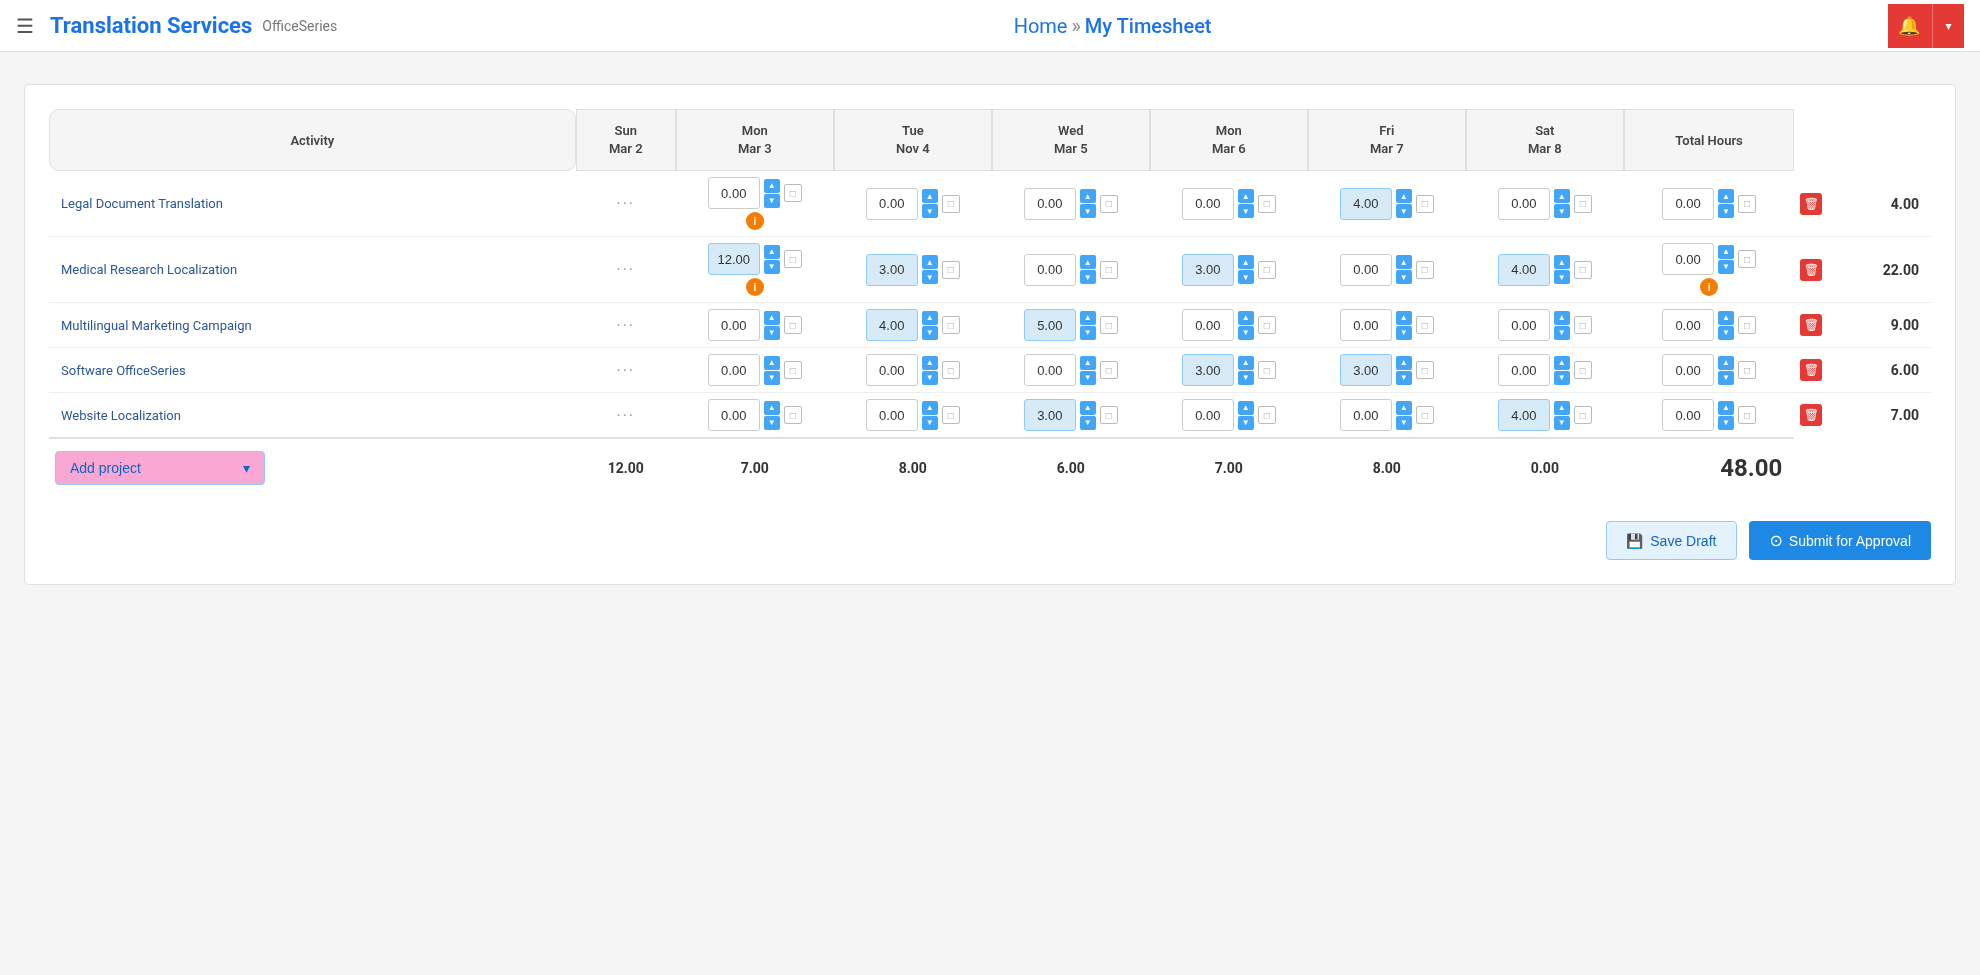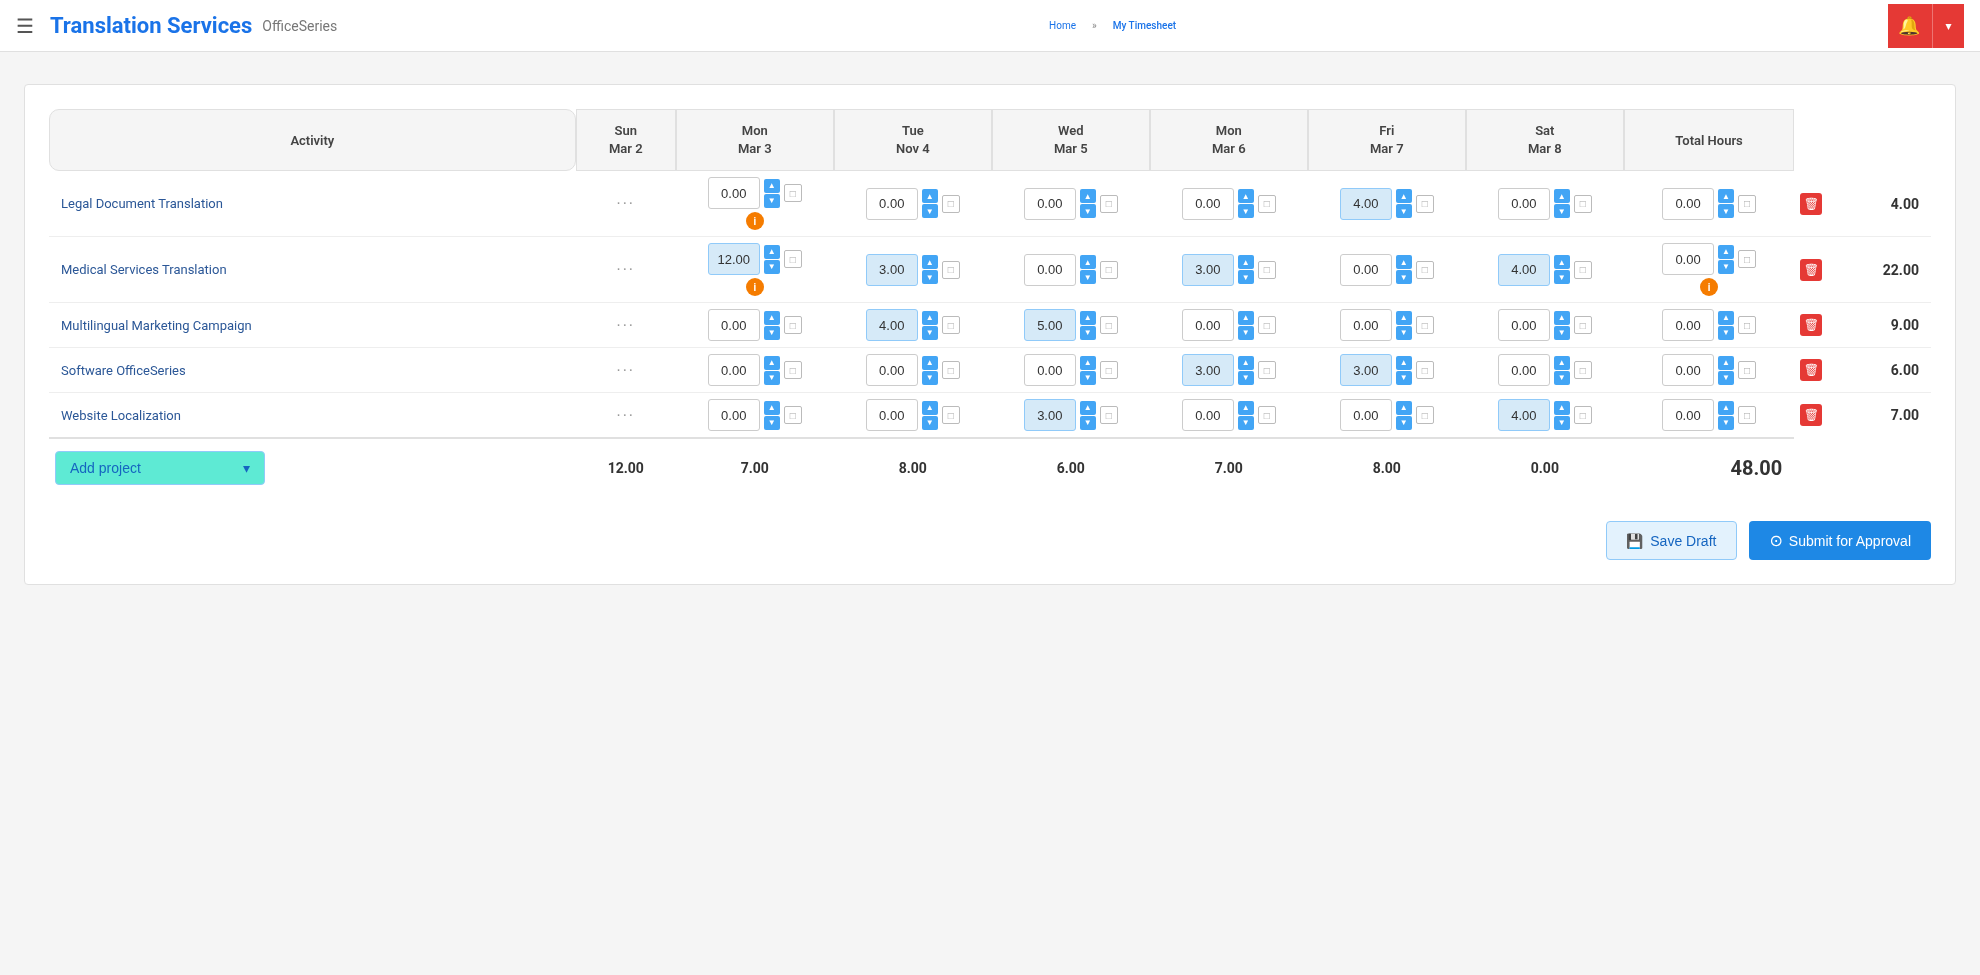--- a/index.html
+++ b/index.html
@@ -3,21 +3,21 @@
   <meta charset="utf-8">
   <style>
     * { box-sizing: border-box; margin: 0; padding: 0; }
     body { font-family: -apple-system, BlinkMacSystemFont, 'Segoe UI', Roboto, sans-serif; background: #f5f5f5; color: #333; font-size: 14px; }
 
     
     .header { display: flex; align-items: center; background: #fff; border-bottom: 1px solid #e0e0e0; padding: 0 16px; height: 52px; }
     .hamburger { font-size: 20px; color: #555; cursor: pointer; margin-right: 16px; }
     .app-title { font-size: 22px; font-weight: 700; color: #1a73e8; margin-right: 10px; }
     .app-subtitle { font-size: 14px; color: #777; margin-right: auto; }
-    .breadcrumb { display: flex; align-items: center; gap: 16px; font-size: 10px; margin-right: auto; }
+    .breadcrumb { display: flex; align-items: center; gap: 4px; font-size: 20px; margin-right: auto; }
     .breadcrumb-home { color: #1a73e8; text-decoration: none; cursor: pointer; }
     .breadcrumb-sep { color: #888; }
     .breadcrumb-current { color: #1a73e8; font-weight: 500; cursor: pointer; }
     .header-right { display: flex; align-items: center; gap: 0; }
     .notif-btn { background: #e53935; border: none; color: #fff; width: 44px; height: 44px; display: flex; align-items: center; justify-content: center; cursor: pointer; font-size: 18px; }
     .dropdown-btn { background: #e53935; border: none; color: #fff; width: 32px; height: 44px; display: flex; align-items: center; justify-content: center; cursor: pointer; font-size: 12px; border-left: 1px solid rgba(255,255,255,0.3); }
 
     
     .main { padding: 32px 24px; }
     .card { background: #fff; border: 1px solid #e0e0e0; border-radius: 4px; padding: 24px; }
@@ -39,24 +39,24 @@
     .num-input { width: 52px; height: 32px; border: 1px solid #ccc; border-radius: 3px; text-align: center; font-size: 13px; background: #fff; color: #333; padding: 0 4px; }
     .num-input.highlighted { background: #d6eaf8; border-color: #90caf9; }
     .spin-btns { display: flex; flex-direction: column; gap: 1px; }
     .spin-btn { width: 16px; height: 14px; background: #42a5f5; border: none; color: #fff; font-size: 8px; cursor: pointer; display: flex; align-items: center; justify-content: center; border-radius: 2px; }
     .comment-icon { width: 18px; height: 18px; border: 1px solid #bbb; border-radius: 2px; background: #fff; cursor: pointer; display: flex; align-items: center; justify-content: center; font-size: 10px; color: #aaa; }
     .warn-icon { width: 18px; height: 18px; background: #f57c00; border-radius: 50%; color: #fff; font-size: 10px; font-weight: 700; display: flex; align-items: center; justify-content: center; cursor: pointer; }
     .delete-btn { background: #e53935; border: none; color: #fff; width: 22px; height: 22px; border-radius: 3px; cursor: pointer; font-size: 12px; display: flex; align-items: center; justify-content: center; }
 
     
     .footer-row td { font-weight: 700; font-size: 14px; padding: 12px 6px; border-top: 2px solid #e0e0e0; }
-    .footer-row td.total-grand { font-size: 20px; text-align: right; padding-right: 12px; }
-
-    
-    .add-project-btn { display: flex; align-items: center; gap: 8px; background: #5eead4; border: 1px solid #90caf9; border-radius: 4px; padding: 8px 14px; cursor: pointer; color: #1565c0; font-size: 14px; width: 210px; justify-content: space-between; }
+    .footer-row td.total-grand { font-size: 24px; text-align: right; padding-right: 12px; }
+
+    
+    .add-project-btn { display: flex; align-items: center; gap: 8px; background: #f9a8d4; border: 1px solid #90caf9; border-radius: 4px; padding: 8px 14px; cursor: pointer; color: #1565c0; font-size: 14px; width: 210px; justify-content: space-between; }
 
     
     .actions-row { display: flex; justify-content: flex-end; gap: 12px; margin-top: 24px; }
     .save-draft-btn { display: flex; align-items: center; gap: 6px; background: #e3f2fd; border: 1px solid #90caf9; border-radius: 4px; padding: 10px 20px; color: #1565c0; font-size: 14px; cursor: pointer; font-weight: 500; }
     .submit-btn { display: flex; align-items: center; gap: 6px; background: #1e88e5; border: none; border-radius: 4px; padding: 10px 20px; color: #fff; font-size: 14px; cursor: pointer; font-weight: 500; }
 
     .day-header-line1 { display: block; }
     .day-header-line2 { display: block; }
   </style>
 </head>
@@ -191,21 +191,21 @@
                 </div>
                 <div class="comment-icon">□</div>
               </div>
             </td>
             <td style="text-align: center;">
               <button class="delete-btn" style="font-size: 12px;">🗑</button>
             </td>
             <td class="total-cell">4.00</td>
           </tr>
           <tr>
-            <td class="activity-cell">Medical Services Translation</td>
+            <td class="activity-cell">Medical Research Localization</td>
             <td class="menu-cell">···</td>
             <td style="padding: 6px 4px;">
               <div class="num-input-wrap">
                 <input type="text" class="num-input highlighted" value="12.00" style="">
                 <div class="spin-btns">
                   <button class="spin-btn">▲</button>
                   <button class="spin-btn">▼</button>
                 </div>
                 <div class="comment-icon">□</div>
               </div>

